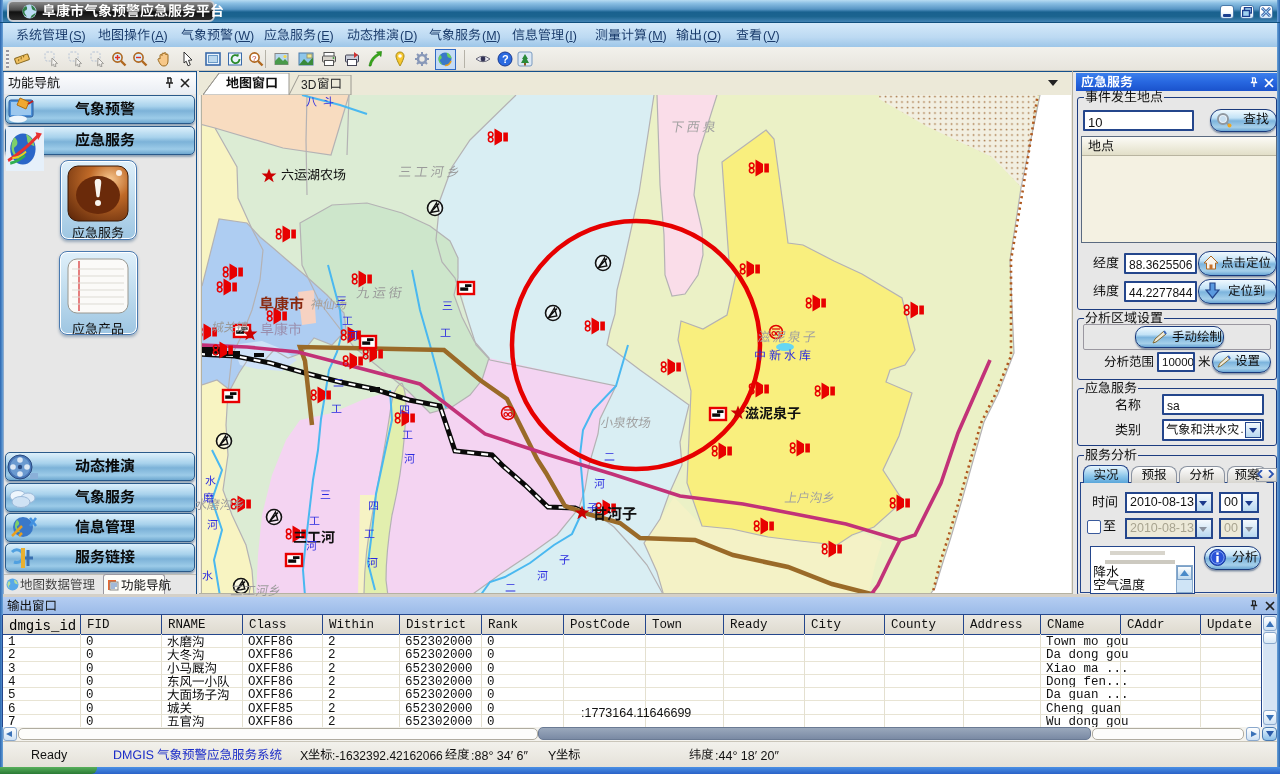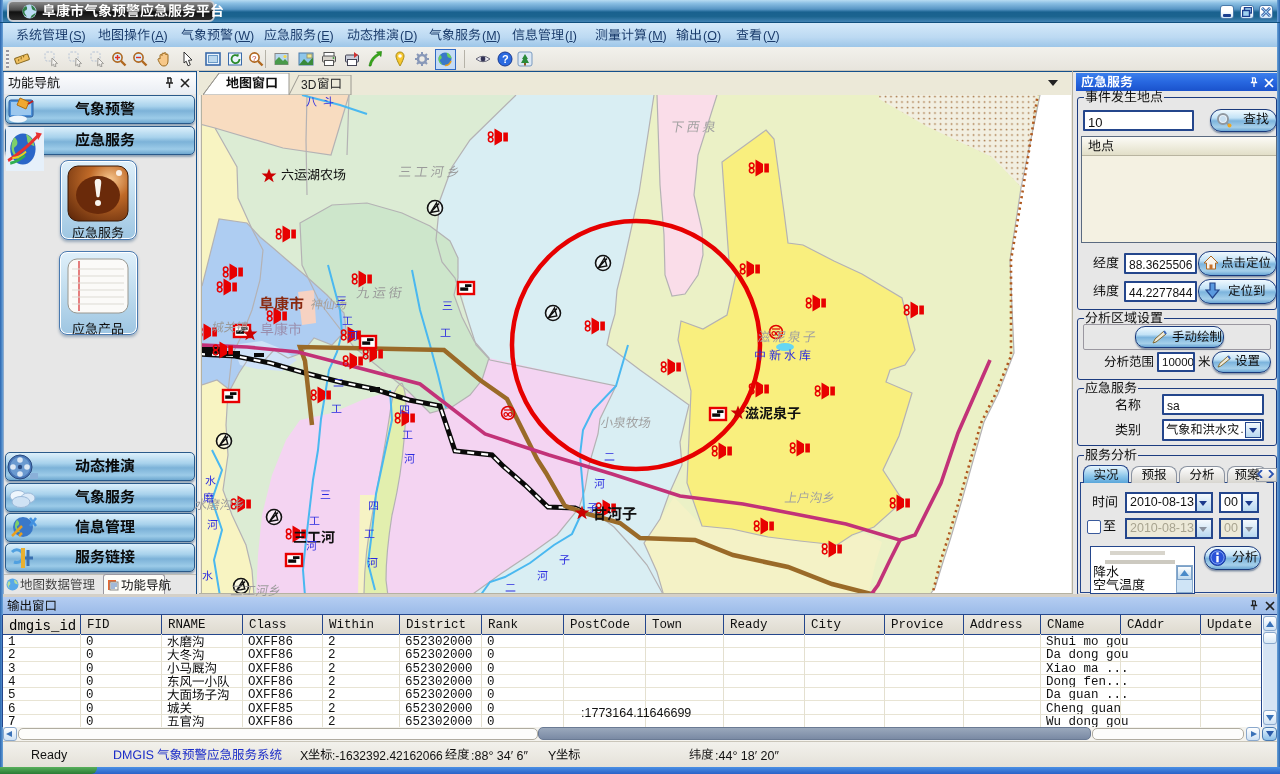--- a/index.html
+++ b/index.html
@@ -563,21 +563,21 @@
 <div style="position:absolute;left:87px;top:618px;font-size:12.5px;color:#111;font-weight:normal;white-space:pre;font-family:'Liberation Mono',monospace;">FID</div>
 <div style="position:absolute;left:168px;top:618px;font-size:12.5px;color:#111;font-weight:normal;white-space:pre;font-family:'Liberation Mono',monospace;">RNAME</div>
 <div style="position:absolute;left:249px;top:618px;font-size:12.5px;color:#111;font-weight:normal;white-space:pre;font-family:'Liberation Mono',monospace;">Class</div>
 <div style="position:absolute;left:329px;top:618px;font-size:12.5px;color:#111;font-weight:normal;white-space:pre;font-family:'Liberation Mono',monospace;">Within</div>
 <div style="position:absolute;left:406px;top:618px;font-size:12.5px;color:#111;font-weight:normal;white-space:pre;font-family:'Liberation Mono',monospace;">District</div>
 <div style="position:absolute;left:488px;top:618px;font-size:12.5px;color:#111;font-weight:normal;white-space:pre;font-family:'Liberation Mono',monospace;">Rank</div>
 <div style="position:absolute;left:570px;top:618px;font-size:12.5px;color:#111;font-weight:normal;white-space:pre;font-family:'Liberation Mono',monospace;">PostCode</div>
 <div style="position:absolute;left:652px;top:618px;font-size:12.5px;color:#111;font-weight:normal;white-space:pre;font-family:'Liberation Mono',monospace;">Town</div>
 <div style="position:absolute;left:730px;top:618px;font-size:12.5px;color:#111;font-weight:normal;white-space:pre;font-family:'Liberation Mono',monospace;">Ready</div>
 <div style="position:absolute;left:811px;top:618px;font-size:12.5px;color:#111;font-weight:normal;white-space:pre;font-family:'Liberation Mono',monospace;">City</div>
-<div style="position:absolute;left:891px;top:618px;font-size:12.5px;color:#111;font-weight:normal;white-space:pre;font-family:'Liberation Mono',monospace;">Provice</div>
+<div style="position:absolute;left:891px;top:618px;font-size:12.5px;color:#111;font-weight:normal;white-space:pre;font-family:'Liberation Mono',monospace;">County</div>
 <div style="position:absolute;left:970px;top:618px;font-size:12.5px;color:#111;font-weight:normal;white-space:pre;font-family:'Liberation Mono',monospace;">Address</div>
 <div style="position:absolute;left:1047px;top:618px;font-size:12.5px;color:#111;font-weight:normal;white-space:pre;font-family:'Liberation Mono',monospace;">CName</div>
 <div style="position:absolute;left:1127px;top:618px;font-size:12.5px;color:#111;font-weight:normal;white-space:pre;font-family:'Liberation Mono',monospace;">CAddr</div>
 <div style="position:absolute;left:1207px;top:618px;font-size:12.5px;color:#111;font-weight:normal;white-space:pre;font-family:'Liberation Mono',monospace;">Update</div>
 <div style="position:absolute;left:2px;top:615px;width:1px;height:19px;background:#24468c"></div>
 <div style="position:absolute;left:80px;top:615px;width:1px;height:19px;background:#24468c"></div>
 <div style="position:absolute;left:161px;top:615px;width:1px;height:19px;background:#24468c"></div>
 <div style="position:absolute;left:242px;top:615px;width:1px;height:19px;background:#24468c"></div>
 <div style="position:absolute;left:322px;top:615px;width:1px;height:19px;background:#24468c"></div>
 <div style="position:absolute;left:399px;top:615px;width:1px;height:19px;background:#24468c"></div>
@@ -591,21 +591,21 @@
 <div style="position:absolute;left:1040px;top:615px;width:1px;height:19px;background:#24468c"></div>
 <div style="position:absolute;left:1120px;top:615px;width:1px;height:19px;background:#24468c"></div>
 <div style="position:absolute;left:1200px;top:615px;width:1px;height:19px;background:#24468c"></div>
 <div style="position:absolute;left:1261px;top:615px;width:1px;height:19px;background:#24468c"></div>
 <div style="position:absolute;left:8px;top:635.0px;font-size:12.5px;color:#111;font-weight:normal;white-space:pre;font-family:'Liberation Mono',monospace;">1</div>
 <div style="position:absolute;left:86px;top:635.0px;font-size:12.5px;color:#111;font-weight:normal;white-space:pre;font-family:'Liberation Mono',monospace;">0</div>
 <div style="position:absolute;left:248px;top:635.0px;font-size:12.5px;color:#111;font-weight:normal;white-space:pre;font-family:'Liberation Mono',monospace;">OXFF86</div>
 <div style="position:absolute;left:328px;top:635.0px;font-size:12.5px;color:#111;font-weight:normal;white-space:pre;font-family:'Liberation Mono',monospace;">2</div>
 <div style="position:absolute;left:405px;top:635.0px;font-size:12.5px;color:#111;font-weight:normal;white-space:pre;font-family:'Liberation Mono',monospace;">652302000</div>
 <div style="position:absolute;left:487px;top:635.0px;font-size:12.5px;color:#111;font-weight:normal;white-space:pre;font-family:'Liberation Mono',monospace;">0</div>
-<div style="position:absolute;left:1046px;top:635.0px;font-size:12.5px;color:#111;font-weight:normal;white-space:pre;font-family:'Liberation Mono',monospace;">Shui mo gou</div>
+<div style="position:absolute;left:1046px;top:635.0px;font-size:12.5px;color:#111;font-weight:normal;white-space:pre;font-family:'Liberation Mono',monospace;">Town mo gou</div>
 <div style="position:absolute;left:3px;top:647.2px;width:1259px;height:1px;background:#e8e4d4"></div>
 <div style="position:absolute;left:8px;top:648.3px;font-size:12.5px;color:#111;font-weight:normal;white-space:pre;font-family:'Liberation Mono',monospace;">2</div>
 <div style="position:absolute;left:86px;top:648.3px;font-size:12.5px;color:#111;font-weight:normal;white-space:pre;font-family:'Liberation Mono',monospace;">0</div>
 <div style="position:absolute;left:248px;top:648.3px;font-size:12.5px;color:#111;font-weight:normal;white-space:pre;font-family:'Liberation Mono',monospace;">OXFF86</div>
 <div style="position:absolute;left:328px;top:648.3px;font-size:12.5px;color:#111;font-weight:normal;white-space:pre;font-family:'Liberation Mono',monospace;">2</div>
 <div style="position:absolute;left:405px;top:648.3px;font-size:12.5px;color:#111;font-weight:normal;white-space:pre;font-family:'Liberation Mono',monospace;">652302000</div>
 <div style="position:absolute;left:487px;top:648.3px;font-size:12.5px;color:#111;font-weight:normal;white-space:pre;font-family:'Liberation Mono',monospace;">0</div>
 <div style="position:absolute;left:1046px;top:648.3px;font-size:12.5px;color:#111;font-weight:normal;white-space:pre;font-family:'Liberation Mono',monospace;">Da dong gou</div>
 <div style="position:absolute;left:3px;top:660.5px;width:1259px;height:1px;background:#e8e4d4"></div>
 <div style="position:absolute;left:8px;top:661.6px;font-size:12.5px;color:#111;font-weight:normal;white-space:pre;font-family:'Liberation Mono',monospace;">3</div>

